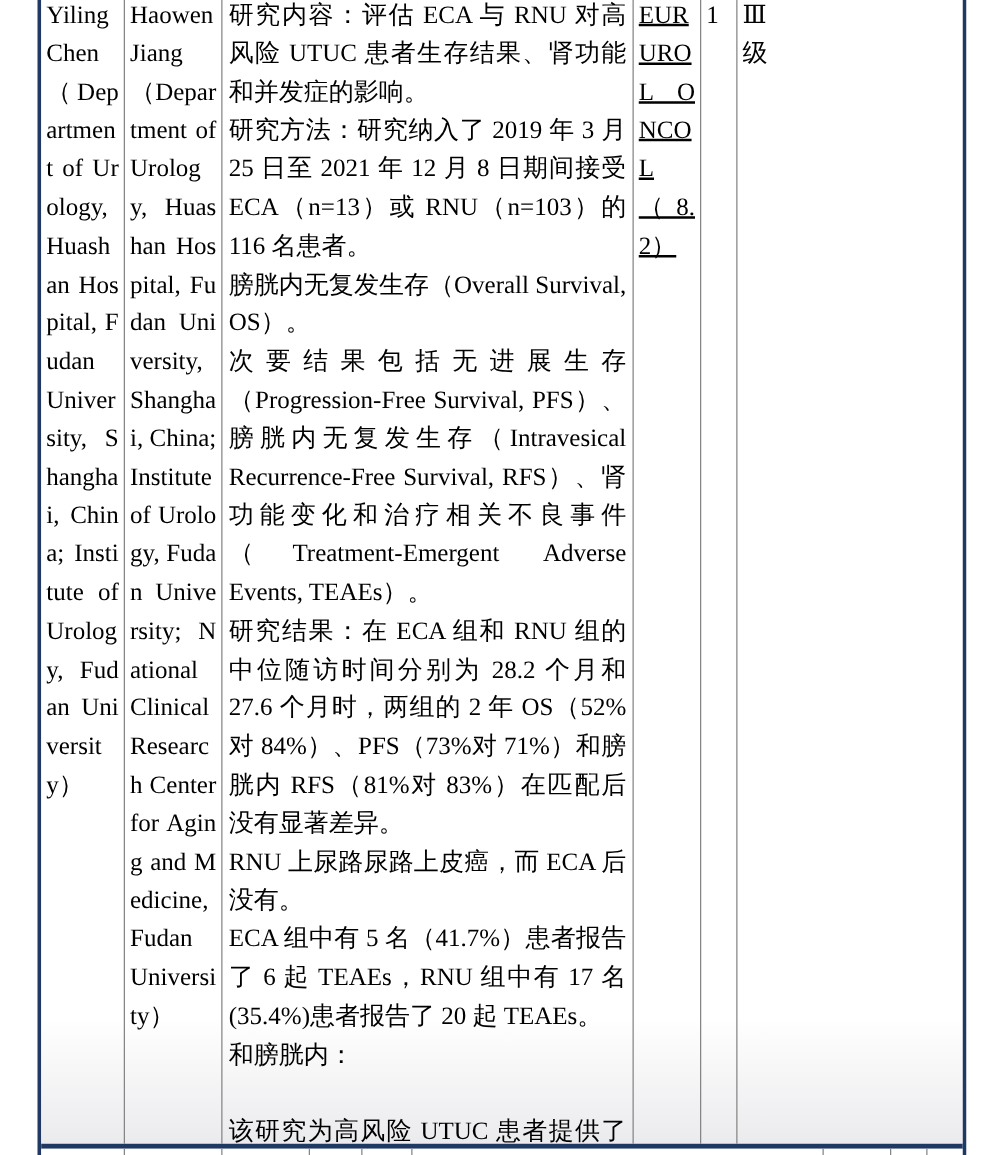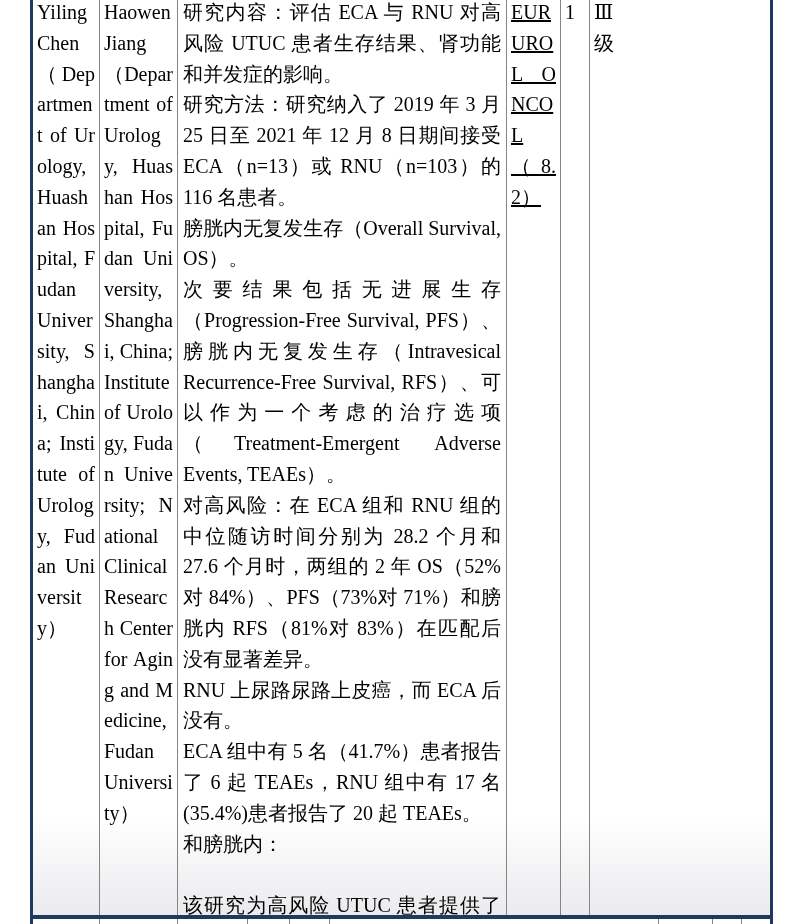--- a/index.html
+++ b/index.html
@@ -80,22 +80,22 @@
         <div class="cell-inner">Yiling Chen（Department of Urology, Huashan Hospital, Fudan University, Shanghai, China; Institute of Urology, Fudan University）</div>
       </div>
       <div class="cell c2 narrow">
         <div class="cell-inner">Haowen Jiang（Department of Urology, Huashan Hospital, Fudan University, Shanghai, China; Institute of Urology, Fudan University; National Clinical Research Center for Aging and Medicine, Fudan University）</div>
       </div>
       <div class="cell c6">
         <div class="cell-inner paras" id="summary-paras">
             <p class="para"><b>研究内容：</b><span>评估 ECA 与 RNU 对高风险 UTUC 患者生存结果、肾功能和并发症的影响。</span></p>
             <p class="para"><b>研究方法：</b><span>研究纳入了 2019 年 3 月 25 日至 2021 年 12 月 8 日期间接受 ECA（n=13）或 RNU（n=103）的 116 名患者。</span></p>
             <p class="para"><span>膀胱内无复发生存（Overall Survival, OS）。</span></p>
-            <p class="para"><span>次要结果包括无进展生存（Progression-Free Survival, PFS）、膀胱内无复发生存（Intravesical Recurrence-Free Survival, RFS）、可以作为一个考虑的治疗选项（Treatment-Emergent Adverse Events, TEAEs）。</span></p>
-            <p class="para"><b>对高风险：</b><span>在 ECA 组和 RNU 组的中位随访时间分别为 28.2 个月和 27.6 个月时，两组的 2 年 OS（52%对 84%）、PFS（73%对 71%）和膀胱内 RFS（81%对 83%）在匹配后没有显著差异。</span></p>
+            <p class="para"><span>次要结果包括无进展生存（Progression-Free Survival, PFS）、膀胱内无复发生存（Intravesical Recurrence-Free Survival, RFS）、肾功能变化和治疗相关不良事件（Treatment-Emergent Adverse Events, TEAEs）。</span></p>
+            <p class="para"><b>研究结果：</b><span>在 ECA 组和 RNU 组的中位随访时间分别为 28.2 个月和 27.6 个月时，两组的 2 年 OS（52%对 84%）、PFS（73%对 71%）和膀胱内 RFS（81%对 83%）在匹配后没有显著差异。</span></p>
             <p class="para"><span>RNU 上尿路尿路上皮癌，而 ECA 后没有。</span></p>
             <p class="para"><span>ECA 组中有 5 名（41.7%）患者报告了 6 起 TEAEs，RNU 组中有 17 名(35.4%)患者报告了 20 起 TEAEs。</span></p>
             <p class="para"><span>和膀胱内：</span></p>
             <p class="para">&nbsp;</p>
             <p class="para"><span>该研究为高风险 UTUC 患者提供了一种可行的保肾治疗方式，ECA 在局部肿瘤控制方面优于当前的肾脏保留手术，并且达到了与 RNU 相近的治疗效应。</span></p>
           </div>
       </div>
       <div class="cell c7 narrow">
         <div class="cell-inner">EUR UROL ONCOL（8.2）</div>
       </div>

